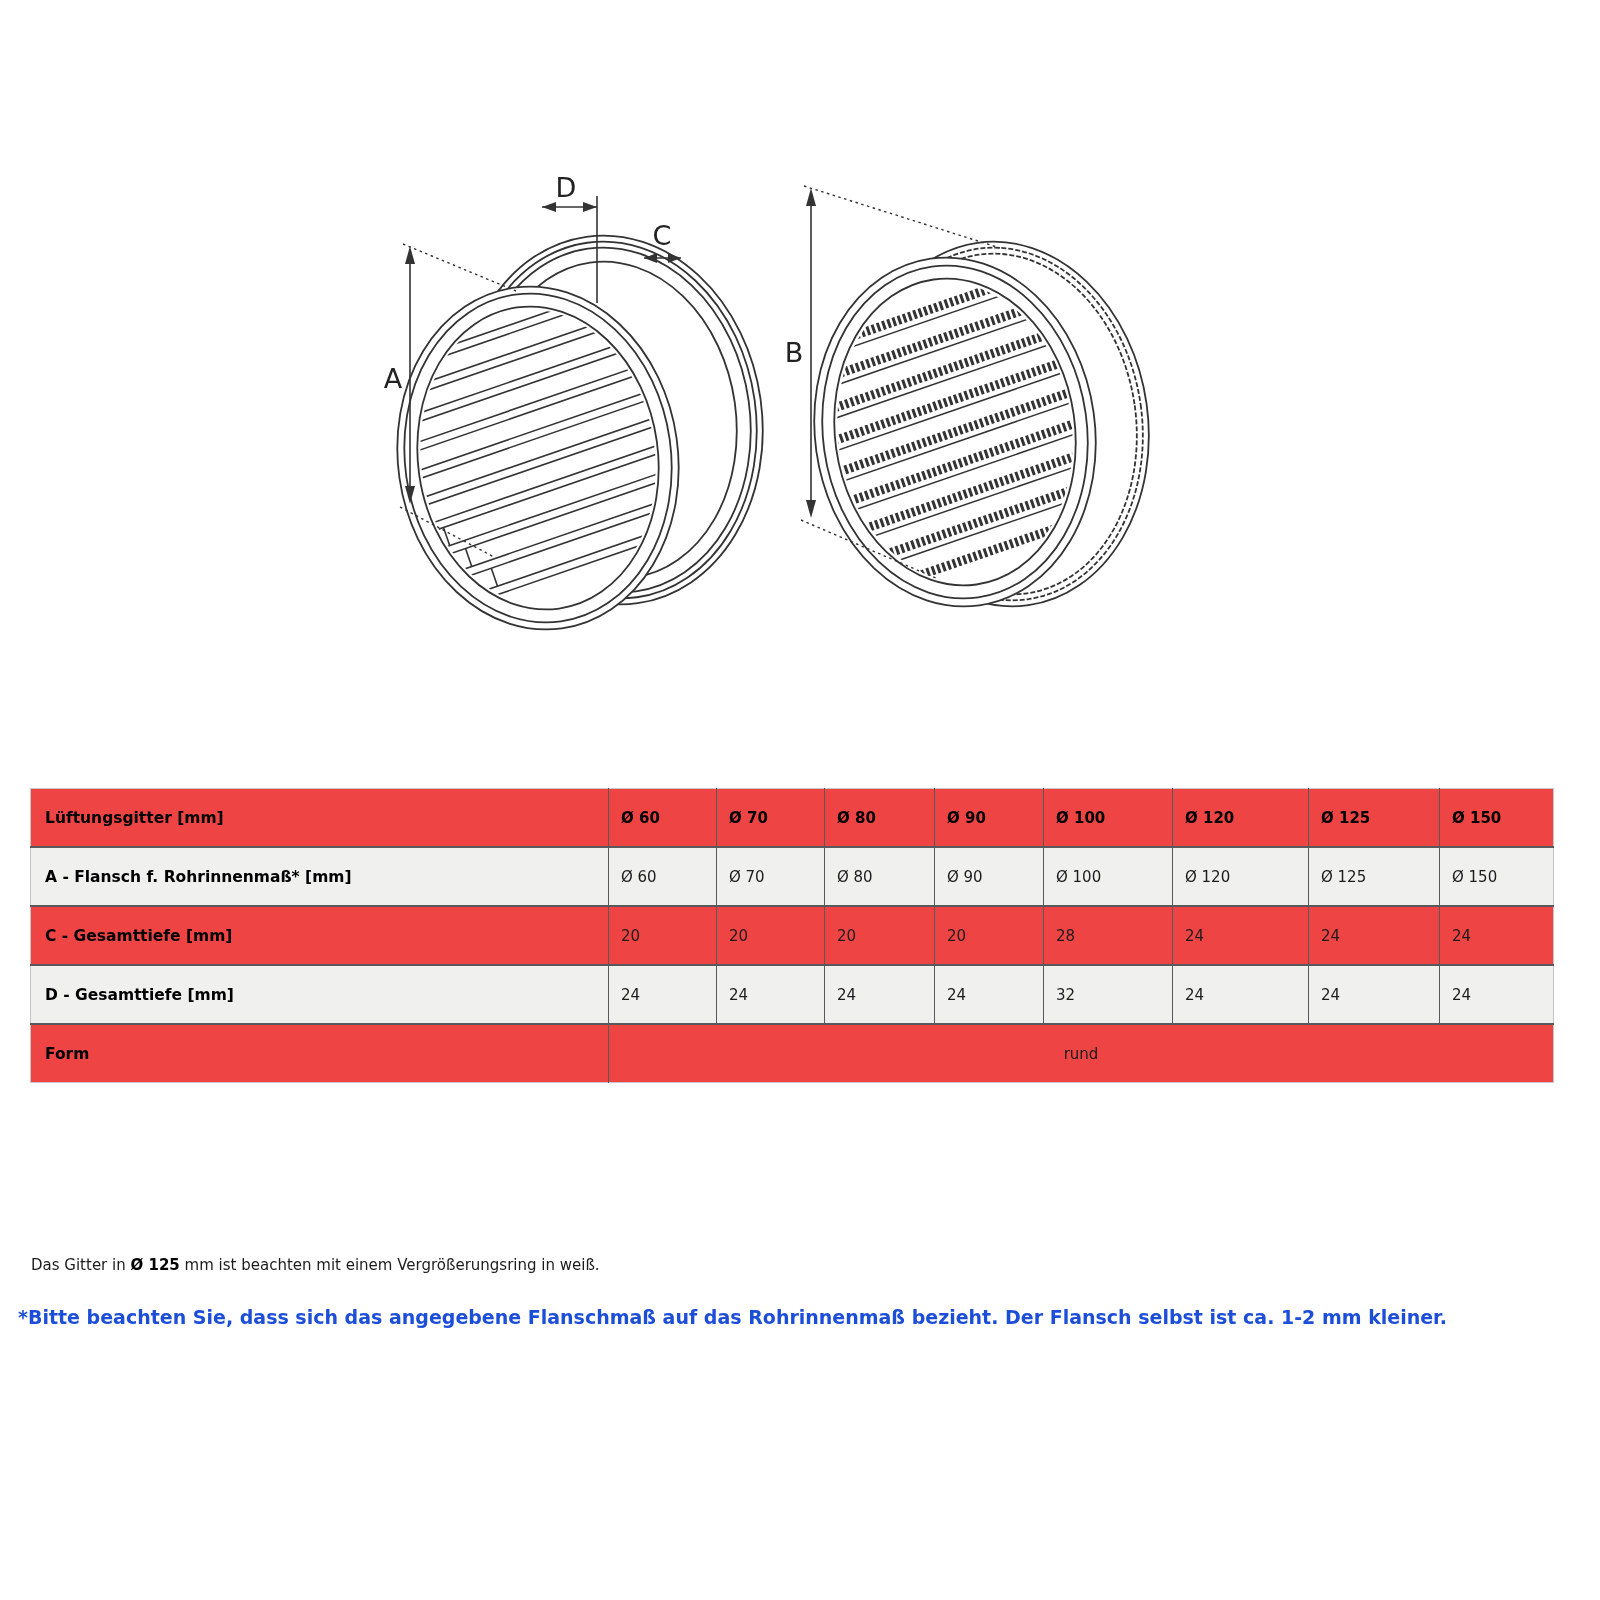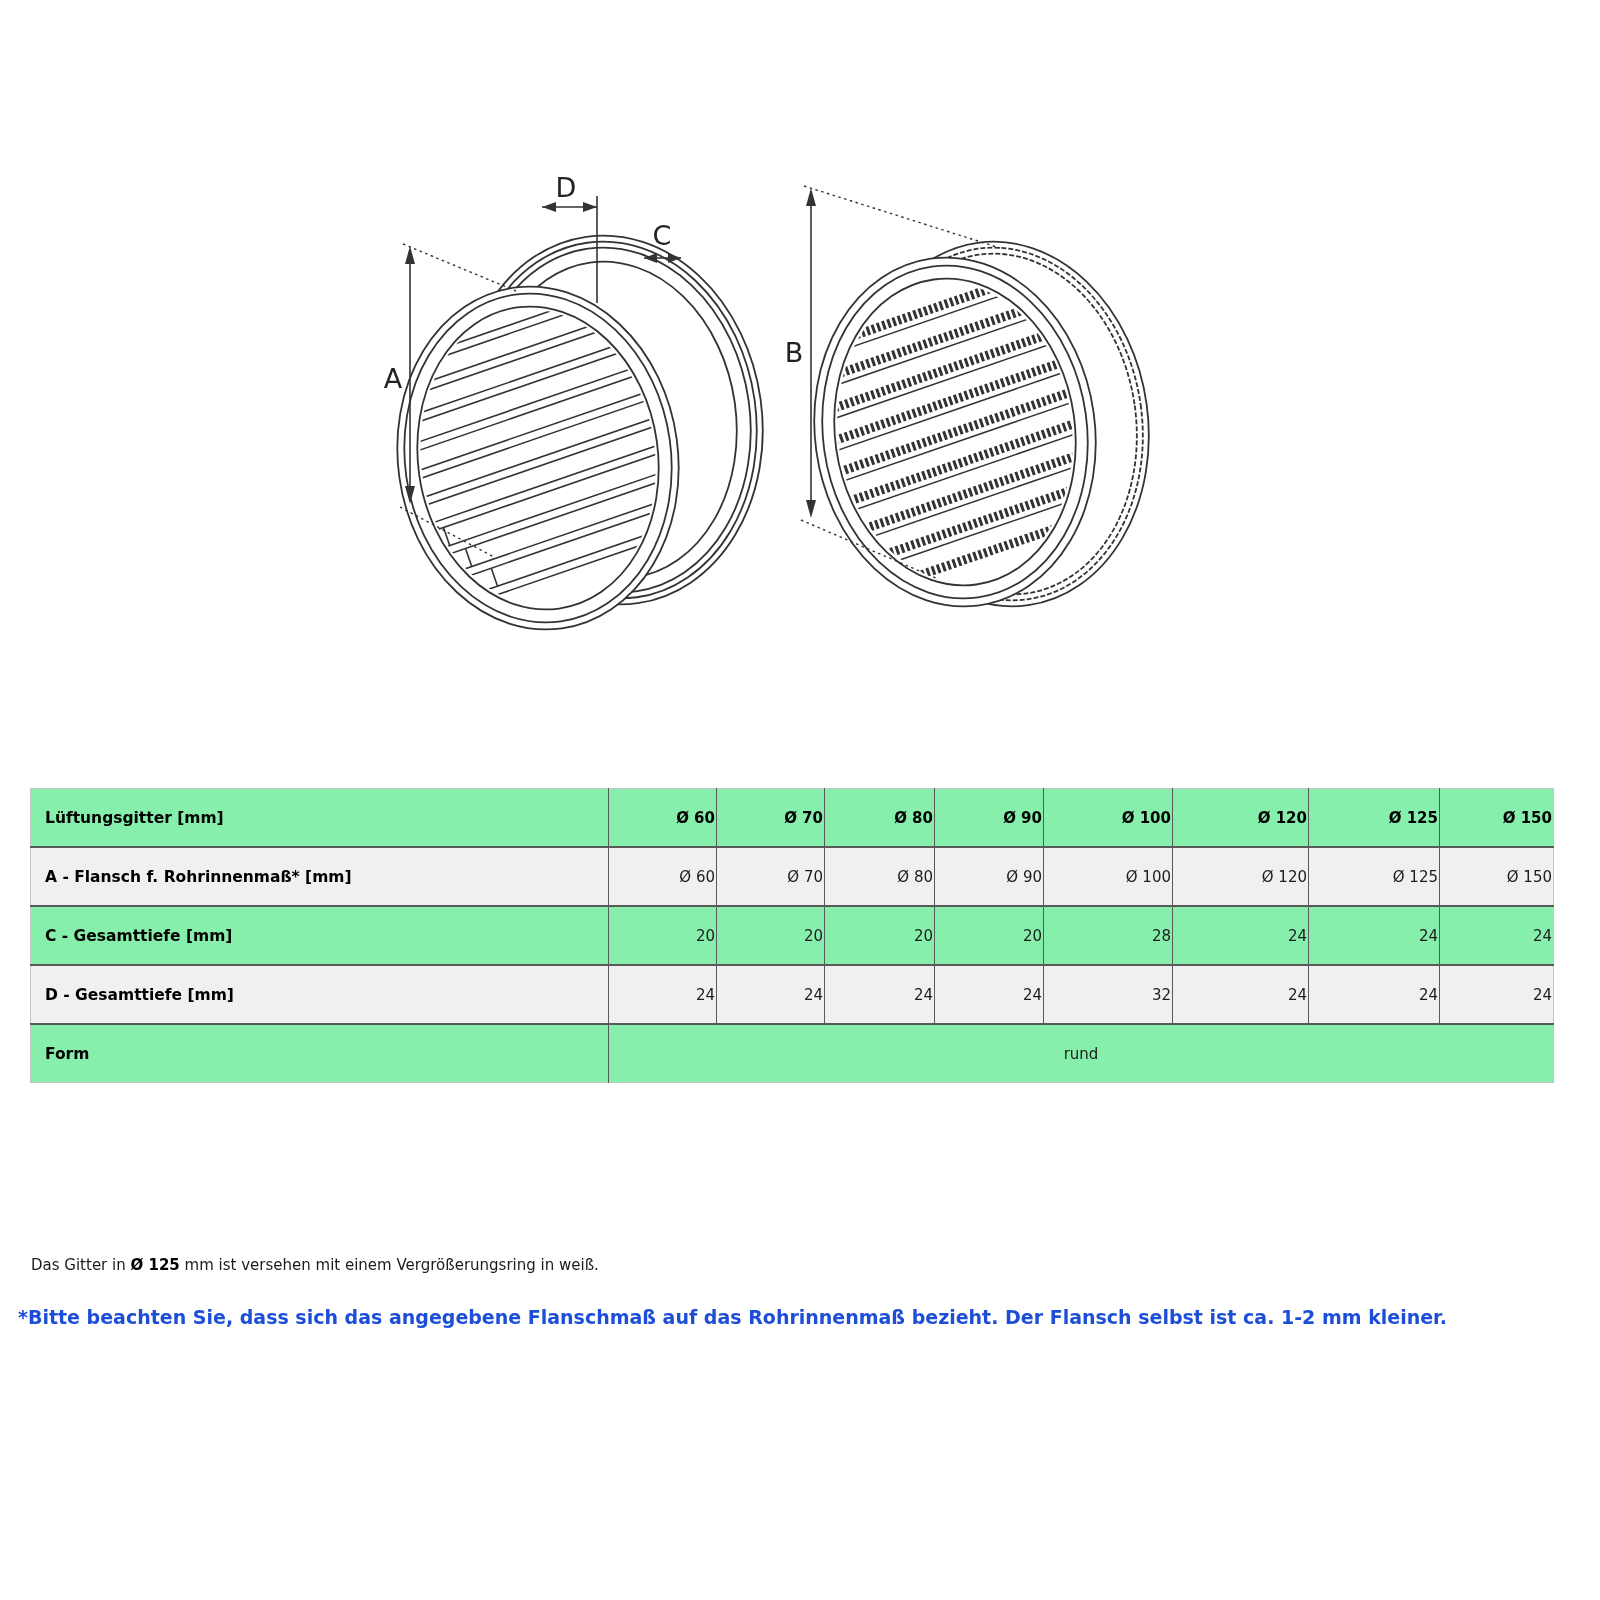--- a/index.html
+++ b/index.html
@@ -6,28 +6,28 @@
   .page{position:relative;width:1600px;height:1600px;background:#ffffff;overflow:hidden;
         font-family:"DejaVu Sans","Liberation Sans",sans-serif;color:#000;}
 
   
   .drawing{position:absolute;left:0;top:0;width:1600px;height:720px;}
   .drawing svg{display:block;}
   .dimlabel{font-family:"DejaVu Sans","Liberation Sans",sans-serif;font-size:27px;fill:#222;}
 
   
   table.spec{position:absolute;left:30px;top:788px;width:1523px;border-collapse:collapse;
-             table-layout:fixed;background:#86efac;border:1px solid #c6c6c6;font-size:15px;}
+             table-layout:fixed;background:#ef4444;border:1px solid #c6c6c6;font-size:15px;}
   table.spec td{height:55px;vertical-align:middle;overflow:hidden;white-space:nowrap;}
   table.spec td{border-top:2px solid #59595b;border-left:1px solid #59595b;}
   table.spec tr:first-child td{border-top:none;}
   table.spec td:first-child{border-left:none;}
   table.spec tr:nth-child(even) td{background:#f0f0ef;}
   table.spec td.rowlabel{font-weight:bold;padding-left:14px;font-size:15.5px;}
-  table.spec td.val{padding-left:31px;color:#1c1c1c;text-align:right;}
+  table.spec td.val{padding-left:12px;color:#1c1c1c;}
   table.spec tr.hdr td.val{font-weight:bold;color:#000;}
   table.spec td.merged{text-align:center;color:#1c1c1c;}
 
   
   .note-1{position:absolute;left:31px;top:1256px;font-size:15px;color:#1c1c1c;}
   .note-1 b{color:#000;}
   .note-2{position:absolute;left:18px;top:1306px;font-size:19px;font-weight:bold;color:#1d4ed8;}
 </style>
 </head>
 <body>
@@ -229,17 +229,17 @@
       <td class="val">24</td>
       <td class="val">24</td>
     </tr>
     <tr>
       <td class="rowlabel">Form</td>
       <td class="merged" colspan="8">rund</td>
     </tr>
   </tbody>
     </table>
 
-  <div class="note-1"><span>Das Gitter in </span><b>Ø 125</b><span> mm ist versehen mit einem Vergrößerungsring in weiß.</span></div>
+  <div class="note-1"><span>Das Gitter in </span><b>Ø 125</b><span> mm ist beachten mit einem Vergrößerungsring in weiß.</span></div>
 
   <div class="note-2">*Bitte beachten Sie, dass sich das angegebene Flanschmaß auf das Rohrinnenmaß bezieht. Der Flansch selbst ist ca. 1-2 mm kleiner.</div>
 
 </div>
 
 </body></html>

